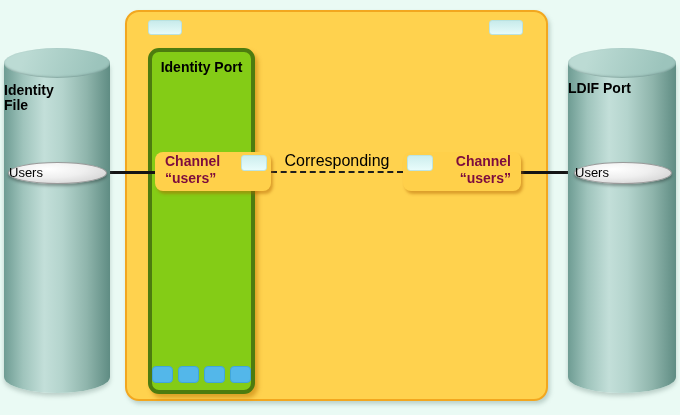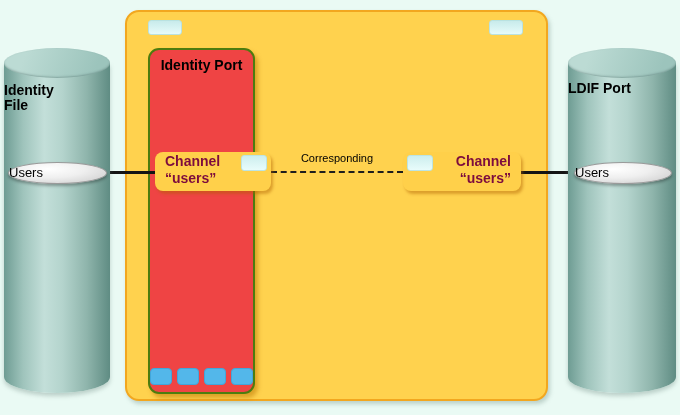--- a/index.html
+++ b/index.html
@@ -13,40 +13,40 @@
     box-shadow:2px 3px 4px rgba(130,160,148,.45);}
   .activity-title{left:125px;top:17px;width:423px;text-align:center;
     font-size:15px;font-weight:bold;color:#000;}
   .badge{height:15px;border-radius:3px;
     background:linear-gradient(#c8ebeb,#e6fbfa);
     border:1px solid #b9e2e1;box-sizing:border-box;}
   .badge-tl{left:148px;top:20px;width:34px;}
   .badge-tr{left:489px;top:20px;width:34px;}
 
   
-  .port{top:48px;width:107px;height:346px;background:#ef4444;
-    border:2px solid #4d7c0f;border-radius:11px;box-sizing:border-box;
+  .port{top:48px;width:107px;height:346px;background:#84cc16;
+    border:4px solid #4d7c0f;border-radius:11px;box-sizing:border-box;
     box-shadow:3px 4px 4px rgba(185,115,0,.5);}
   .port-left{left:148px;}
   .port-right{left:395px;}
   .port-title{position:absolute;left:0;top:7px;width:100%;text-align:center;
     font-size:14px;font-weight:bold;color:#000;}
   .chips{position:absolute;left:0;bottom:7px;width:100%;
     display:flex;justify-content:center;gap:5px;}
   .chip{width:24px;height:17px;border-radius:4px;background:#53b7ea;
     border:1px solid #41a6da;box-sizing:border-box;}
 
   
   .solid-line{top:171px;height:3px;background:#141414;}
   .line-left{left:100px;width:58px;}
   .line-right{left:517px;width:62px;}
   .dashed-line{left:271px;top:171px;width:132px;height:0;
     border-top:2px dashed #1d1d1d;}
   .link-label{left:277px;top:152px;width:120px;text-align:center;
-    font-size:11px;color:#000;}
+    font-size:16px;color:#000;}
 
   
   .channel{top:152px;height:39px;background:#ffd04a;border-radius:8px;
     box-shadow:2px 3px 3px rgba(175,95,0,.45);box-sizing:border-box;
     font-size:14px;font-weight:bold;color:#7d0c3e;line-height:17px;padding-top:1px;}
   .channel-left{left:155px;width:116px;padding-left:10px;text-align:left;}
   .channel-right{left:403px;width:118px;padding-right:10px;text-align:right;}
   .channel-badge{position:absolute;top:3px;width:26px;height:16px;border-radius:3px;
     background:linear-gradient(#cdeeee,#e8fcfb);border:1px solid #bce4e3;box-sizing:border-box;}
   .channel-badge-right{right:4px;}

